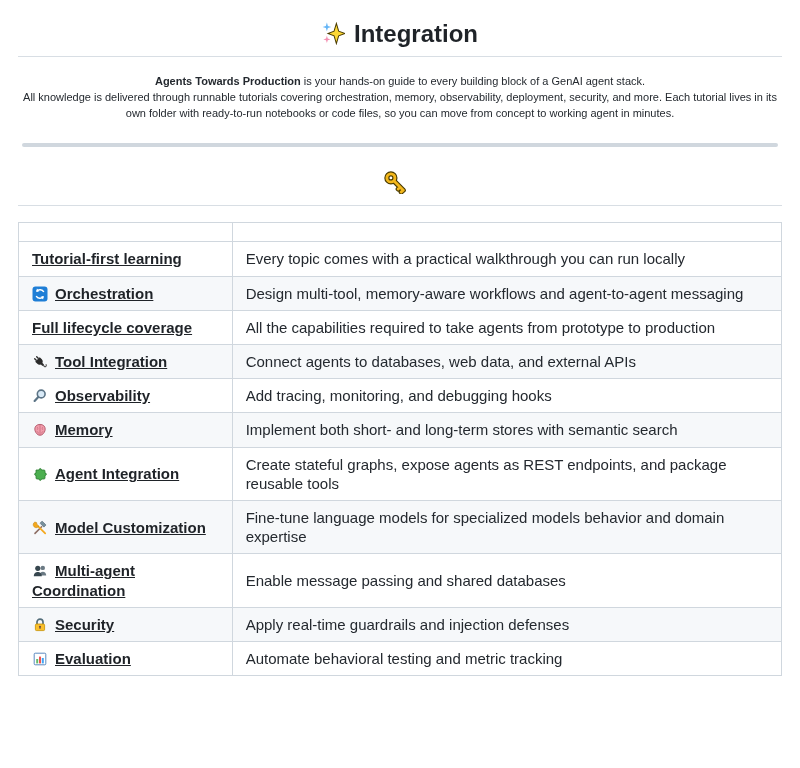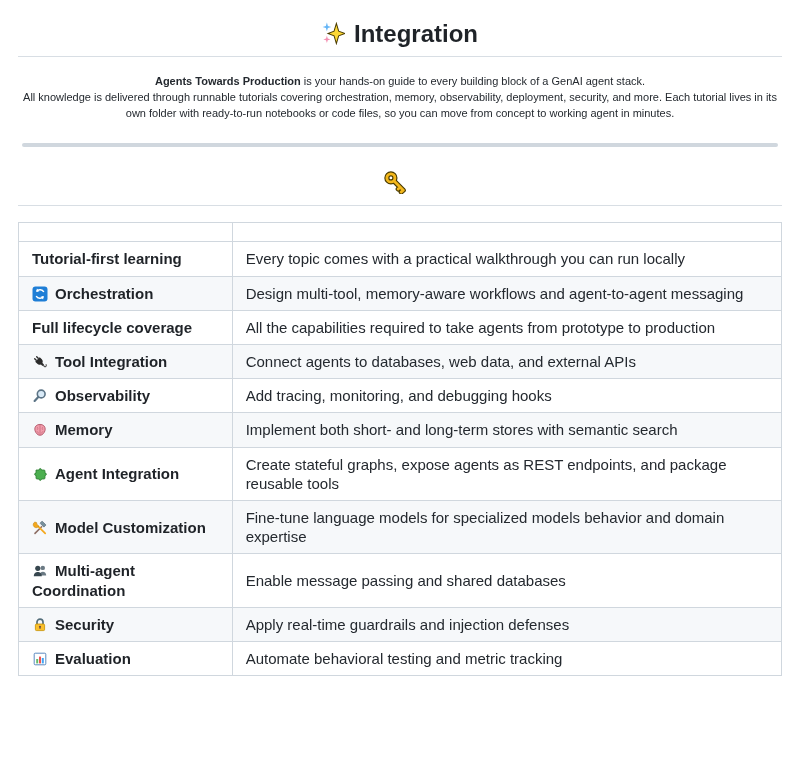--- a/index.html
+++ b/index.html
@@ -26,21 +26,21 @@
   }
   table.features{
     width:100%;border-collapse:collapse;font-size:15px;
     margin:16px 0 18px 0;
   }
   table.features th, table.features td{
     border:1px solid #d0d7de;padding:7px 13px;vertical-align:middle;
     line-height:1.28;
   }
   table.features thead th{height:12px;padding:3px 13px;}
-  table.features td.feature-name{width:28%;font-weight:700;color:#1f2328;}
+  table.features td.feature-name{width:28%;font-weight:700;color:#1f2328;text-decoration:underline;}
   table.features tbody tr:nth-child(even) td{background:#f6f8fa;}
   .row-icon{display:inline-block;width:16px;height:16px;vertical-align:-3px;margin-right:7px;}
   .row-icon svg{width:100%;height:100%;}
 </style>
 </head>
 <body>
 
 <h2 class="section-heading">
   <span class="h-icon"><svg viewBox="0 0 16 16">
         <path d="M10 1 L11.6 6.4 L16 8 L11.6 9.6 L10 15 L8.4 9.6 L4.2 8 L8.4 6.4 Z" fill="#fdd835" stroke="#4a3b00" stroke-width="0.7"></path>

